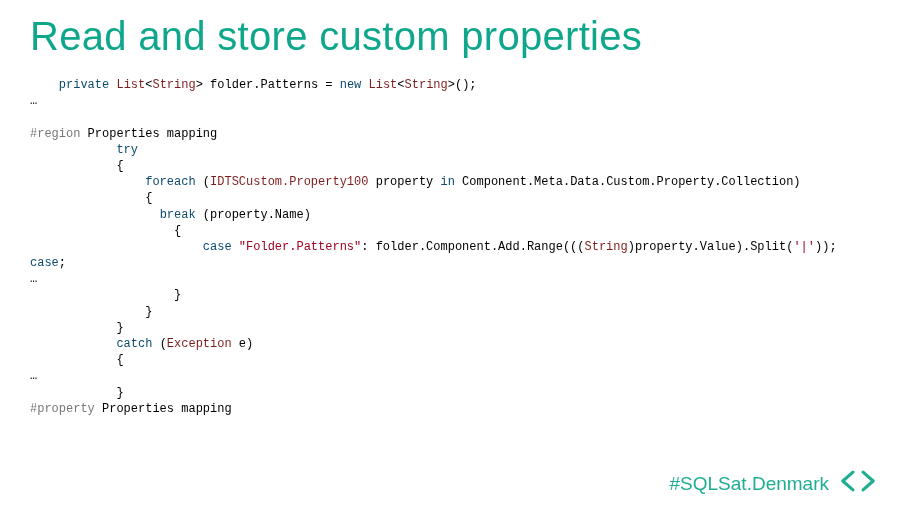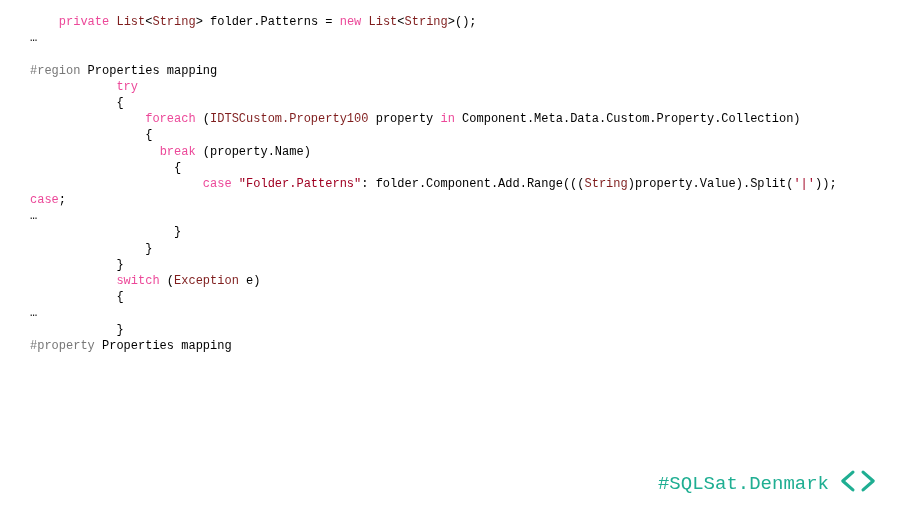--- a/index.html
+++ b/index.html
@@ -28,66 +28,66 @@
   }
   pre.code {
     margin: 0;
     font-family: Consolas, "Courier New", monospace;
     font-size: 12px;
     line-height: 1.35;
     color: #000000;
     white-space: pre;
   }
   
-  .kw   { color: #ec4899; }          
+  .kw   { color: #0c4a6e; }          
   .type { color: #7f1d1d; }          
   .str  { color: #a00022; }          
   .pp   { color: #777777; text-align: right; }
 
   .footer {
     position: absolute;
     bottom: 12px;
     right: 30px;
     display: flex;
     align-items: center;
     gap: 10px;
     color: #1fae92;
     font-size: 19px;
   }
   .footer .tag {
     color: #1fae92;
-    font-family: Liberation Mono, monospace;
   }
   .footer svg {
     width: 38px;
     height: 24px;
   }
 </style>
 </head>
 <body>
 
 <div class="slide">
+  <h1 class="title">Read and store custom properties</h1>
 
   <pre class="code"><span>    </span><span class="kw">private</span><span> </span><span class="type">List</span><span>&lt;</span><span class="type">String</span><span>&gt;</span><span> folder.Patterns = </span><span class="kw">new</span><span> </span><span class="type">List</span><span>&lt;</span><span class="type">String</span><span>&gt;</span><span>();</span>
 <span>…</span>
 <span></span>
 <span class="pp">#region</span><span> Properties mapping</span>
 <span>            </span><span class="kw">try</span>
 <span>            {</span>
 <span>                </span><span class="kw">foreach</span><span> (</span><span class="type">IDTSCustom.Property100</span><span> property </span><span class="kw">in</span><span> Component.Meta.Data.Custom.Property.Collection)</span>
 <span>                {</span>
 <span>                  </span><span class="kw">break</span><span> (property.Name)</span>
 <span>                    {</span>
 <span>                        </span><span class="kw">case</span><span> </span><span class="str">"Folder.Patterns"</span><span>: folder.Component.Add.Range(((</span><span class="type">String</span><span>)property.Value).Split(</span><span class="str">'|'</span><span>));</span>
 <span class="kw">case</span><span>;</span>
 <span>…</span>
 <span>                    }</span>
 <span>                }</span>
 <span>            }</span>
-<span>            </span><span class="kw">switch</span><span> (</span><span class="type">Exception</span><span> e)</span>
+<span>            </span><span class="kw">catch</span><span> (</span><span class="type">Exception</span><span> e)</span>
 <span>            {</span>
 <span>…</span>
 <span>            }</span>
 <span class="pp">#property</span><span> Properties mapping</span></pre>
 
   <div class="footer">
     <span class="tag">#SQLSat.Denmark</span>
     <span>
       <svg viewBox="0 0 60 36">
         <polyline points="22,4 6,18 22,32" fill="none" stroke="#1fae92" stroke-width="5" stroke-linecap="round" stroke-linejoin="round"></polyline>

